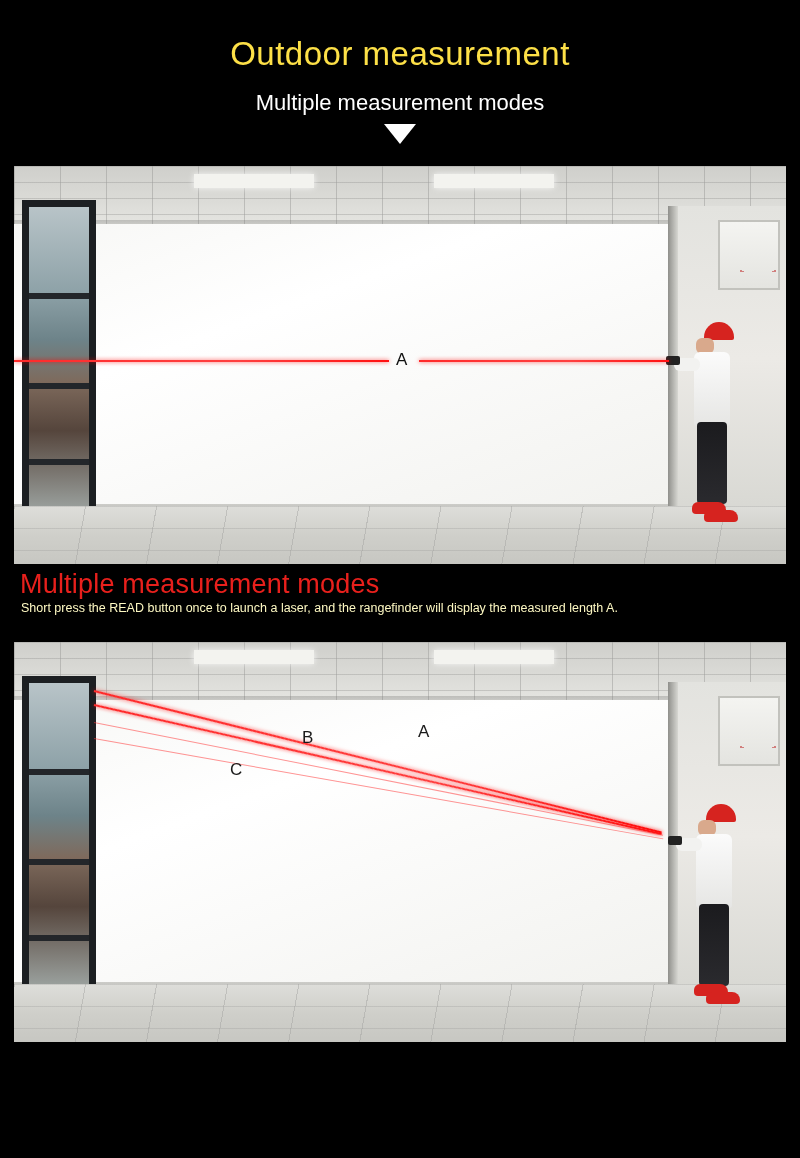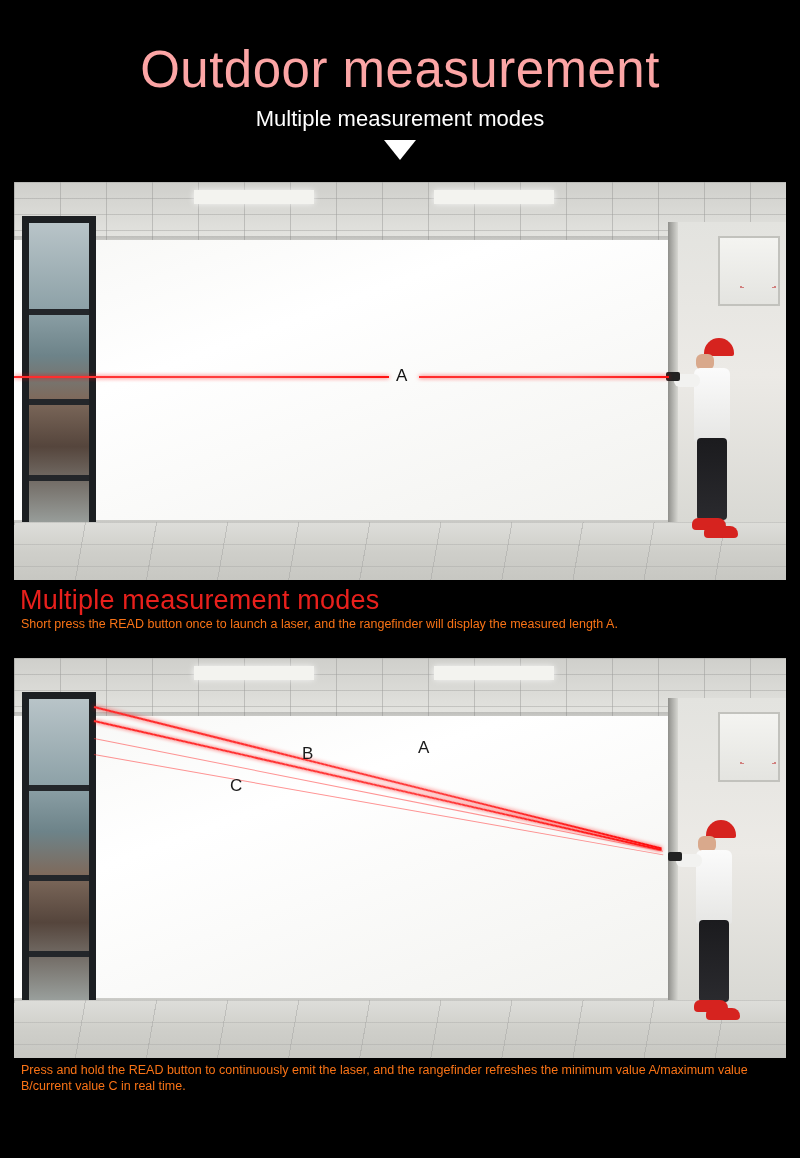--- a/index.html
+++ b/index.html
@@ -22,27 +22,26 @@
   }
 
   
   .header {
     width: 800px;
     padding-top: 26px;
     text-align: center;
     background: #000;
   }
   .header-title {
-    color: #fca5a5;
-    font-size: 51px;
+    color: #fde047;
+    font-size: 33px;
     line-height: 56px;
     font-weight: 400;
     letter-spacing: 0.5px;
     font-family: "Liberation Sans", sans-serif;
-    margin-top: 16px;
   }
   .header-subtitle {
     color: #ffffff;
     font-size: 22px;
     line-height: 30px;
     margin-top: 6px;
     font-weight: 400;
   }
   .header-arrow {
     margin: 6px auto 0 auto;
@@ -251,21 +250,21 @@
   }
   .caption-title {
     color: #e8201c;
     font-size: 27px;
     line-height: 32px;
     padding-left: 6px;
     font-weight: 400;
     letter-spacing: 0.2px;
   }
   .caption-text {
-    color: #f97316;
+    color: #fef9c3;
     font-size: 12.5px;
     line-height: 16px;
     padding-left: 7px;
     padding-right: 8px;
     font-weight: 400;
   }
 </style>
 </head>
 <body>
 
@@ -376,17 +375,16 @@
         <div class="beam" style="left:80px; top:62px; width:582px; transform:rotate(12.8deg);"></div>
         <div class="beam-thin" style="left:80px; top:80px; width:580px; transform:rotate(11.2deg);"></div>
         <div class="beam-thin" style="left:80px; top:96px; width:578px; transform:rotate(10deg);"></div>
 
         <div class="beam-label beam-label-dark" style="left:404px; top:80px;">A</div>
         <div class="beam-label beam-label-dark" style="left:288px; top:86px;">B</div>
         <div class="beam-label beam-label-dark" style="left:216px; top:118px;">C</div>
       </div>
     </div>
     <div class="caption">
-      <div class="caption-text">Press and hold the READ button to continuously emit the laser, and the rangefinder refreshes the minimum value A/maximum value B/current value C in real time.</div>
     </div>
   </div>
 
 </div>
 
 </body></html>

